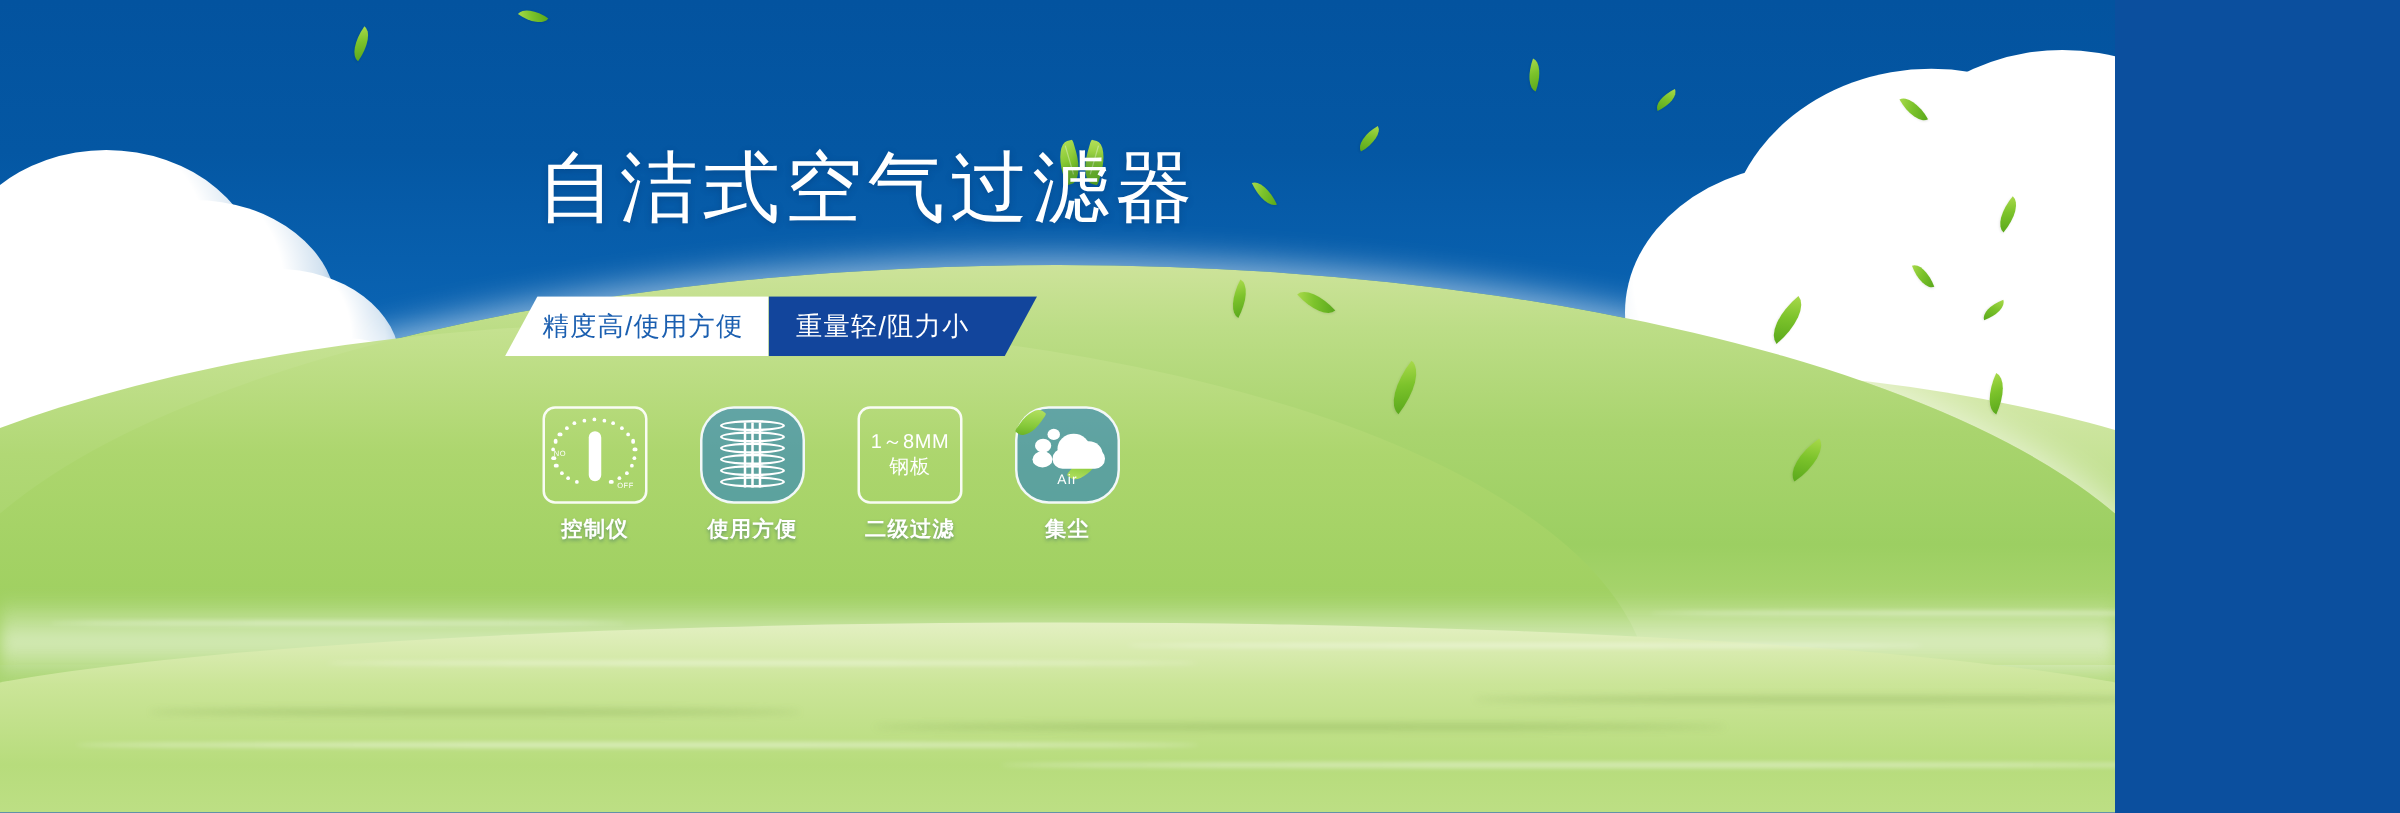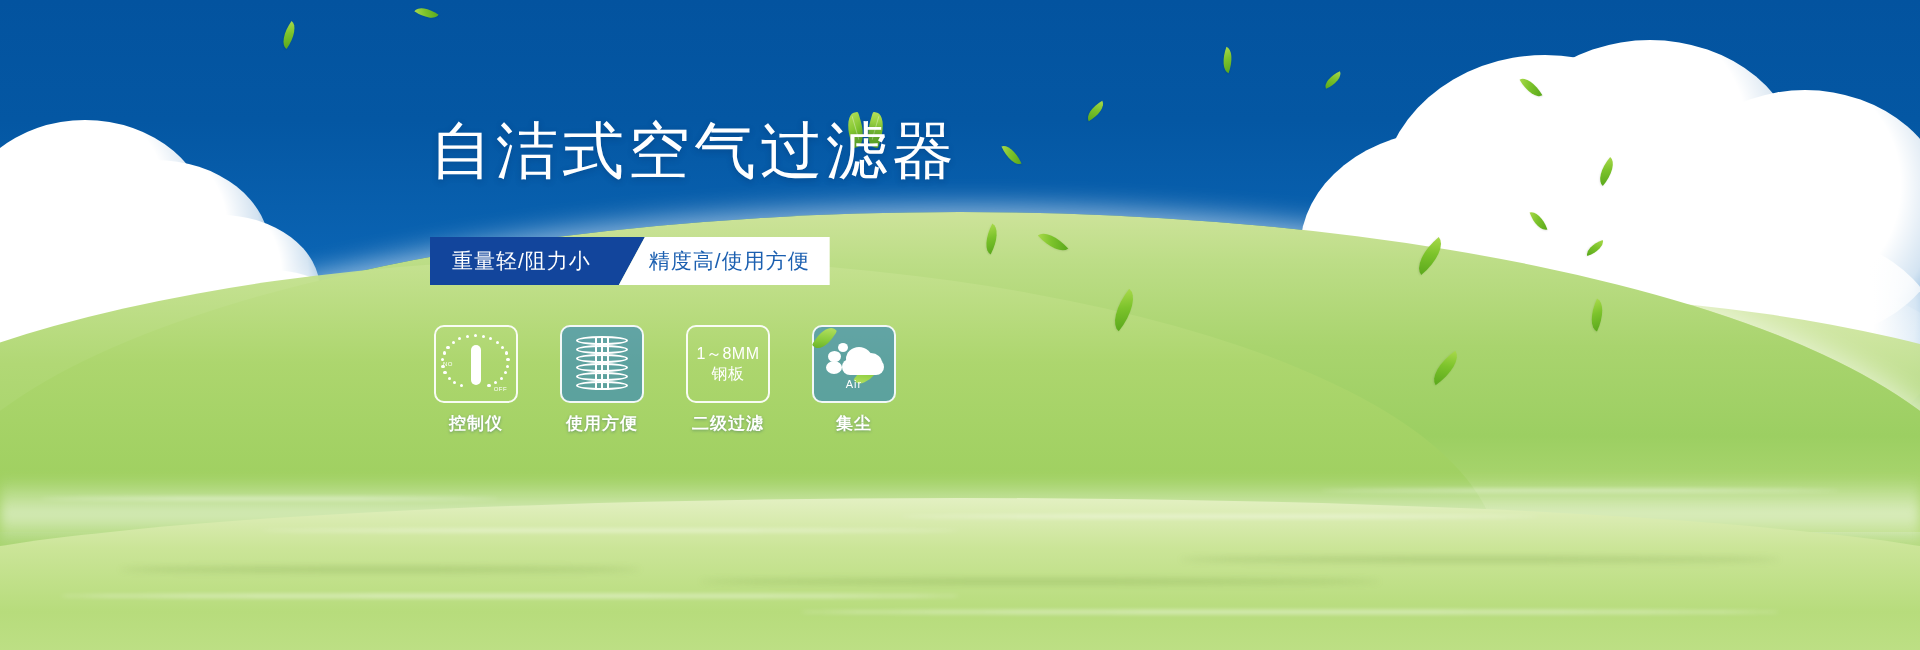--- a/index.html
+++ b/index.html
@@ -1,20 +1,20 @@
 <!DOCTYPE html>
 <html lang="zh"><head>
 <meta charset="utf-8">
 <title>Banner</title>
 <style>
   html,body{margin:0;padding:0;background:#0b4f9e;}
   *{box-sizing:border-box;}
   .stage{
     position:relative;
-    width:1920px;height:650px;
+    width:1692px;height:650px;
     overflow:hidden;
     font-family:"Liberation Sans","DejaVu Sans",sans-serif;
     background:linear-gradient(177deg,#0457a3 0%,#0559a6 22%,#0a64b4 42%,#2f87cf 58%,#7cb6e4 70%,#bcd9ef 80%,#e4f0f8 88%,#f2f8fb 100%);
   }
 
   
   .sky-deep{
     position:absolute;left:0;top:0;width:100%;height:62%;
     background:linear-gradient(180deg,#03539f 0%,#0457a3 30%,#0a63b2 62%,#2b84cd 88%,#58a0da 100%);
   }
@@ -104,21 +104,21 @@
   
   .features{position:absolute;left:434px;top:325px;display:flex;gap:42px;}
   .feature{width:84px;display:flex;flex-direction:column;align-items:center;}
   .fbox{
     width:84px;height:78px;
     border:2px solid rgba(255,255,255,.92);
     border-radius:10px;
     display:flex;align-items:center;justify-content:center;
     position:relative;
   }
-  .fbox.filled{background:rgba(30,120,200,.55);}
+  .fbox.filled{background:rgba(30,120,200,.55);border-radius:27px;}
   .ftext{color:#ffffff;font-size:16px;line-height:20px;text-align:center;letter-spacing:.5px;}
   .fcap{margin-top:9px;color:#ffffff;font-size:17px;letter-spacing:1px;white-space:nowrap;
         text-shadow:0 1px 3px rgba(0,50,100,.35);font-weight:bold;}
 
   
   .gauge{position:relative;width:66px;height:62px;}
   .gauge .dot{position:absolute;width:3.4px;height:3.4px;border-radius:50%;background:#fff;}
   .gauge .needle{position:absolute;left:50%;top:12px;margin-left:-5px;
     width:10px;height:40px;border-radius:6px;background:#fff;}
   .gauge .lbl{position:absolute;font-size:6px;color:#fff;letter-spacing:.4px;}
@@ -221,22 +221,22 @@
     <div class="sprout">
       <div class="lf l"></div>
       <div class="lf r"></div>
       <div class="vein" style="left:17px;transform:rotate(-16deg);"></div>
       <div class="vein" style="left:37px;transform:rotate(16deg);"></div>
     </div>
 
     <div class="title">自洁式空气过滤器</div>
 
     <div class="tagline">
+      <div class="pill pill-b">精度高/使用方便</div>
       <div class="pill pill-a">重量轻/阻力小</div>
-      <div class="pill pill-b">精度高/使用方便</div>
     </div>
 
     <div class="features">
 
       <div class="feature">
         <div class="fbox">
           <div class="gauge">
             <div class="dot" style="left:30.6px;top:1.0px;"></div>
             <div class="dot" style="left:38.5px;top:1.7px;"></div>
             <div class="dot" style="left:46.0px;top:3.9px;"></div>

